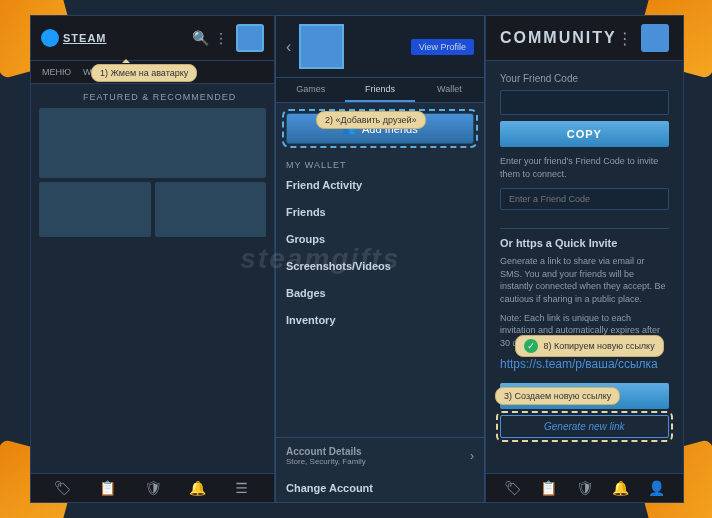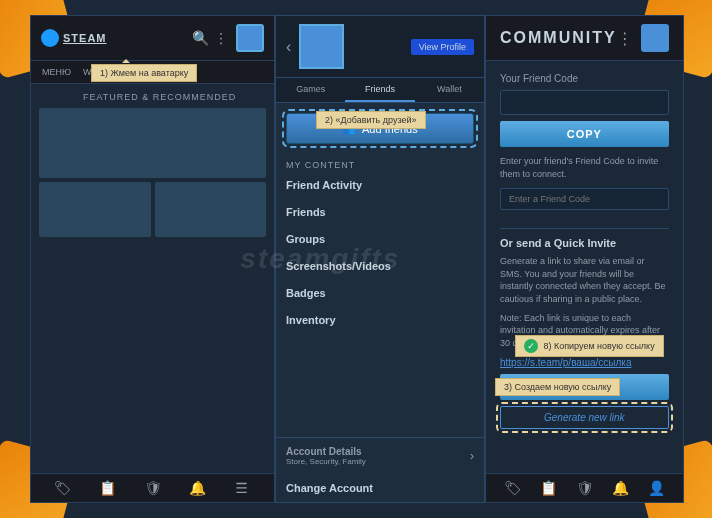--- a/index.html
+++ b/index.html
@@ -437,23 +437,22 @@
 
     .caution-note {
       color: #8f9ba8;
       font-size: 9px;
       line-height: 1.4;
       margin-bottom: 8px;
     }
 
     .link-url {
       color: #4a90d9;
-      font-size: 10px;
-      margin-bottom: 6px;
-      text-decoration: underline;
+      font-size: 12px;
+      margin-bottom: 12px;
     }
 
     .copy-btn-blue {
       width: 100%;
       background: linear-gradient(to bottom, #5dade2, #2e86c1);
       color: white;
       font-size: 11px;
       font-weight: bold;
       padding: 7px;
       border: none;
@@ -518,21 +517,21 @@
       font-style: italic;
     }
 
     
     .step-tooltip {
       position: absolute;
       background: #e8d5a0;
       color: #333;
       font-size: 9px;
       padding: 3px 8px;
-      border-radius: 0;
+      border-radius: 8px;
       white-space: nowrap;
       border: 1px solid #c8b070;
       z-index: 20;
     }
 
     .check-icon {
       display: inline-block;
       width: 14px;
       height: 14px;
       background: #27ae60;
@@ -606,21 +605,21 @@
       <div class="profile-tab">Games</div>
       <div class="profile-tab active">Friends</div>
       <div class="profile-tab">Wallet</div>
     </div>
 
     <div class="add-friends-btn">
       <span>👥</span>
       <span>Add friends</span>
     </div>
 
-    <div class="my-content-label">MY CONTENT</div>
+    <div class="my-content-label">MY WALLET</div>
     <div class="content-list">
       <div class="content-item">Friend Activity</div>
       <div class="content-item">Friends</div>
       <div class="content-item">Groups</div>
       <div class="content-item">Screenshots/Videos</div>
       <div class="content-item">Badges</div>
       <div class="content-item">Inventory</div>
     </div>
 
     <div class="account-section">
@@ -646,21 +645,21 @@
 
     <div class="community-content">
       <div class="section-label">Your Friend Code</div>
       <input class="friend-code-input" type="text" value="" style="">
       <button class="copy-btn">COPY</button>
       <div class="invite-description">Enter your friend's Friend Code to invite them to connect.</div>
       <input class="friend-code-entry" type="text" placeholder="Enter a Friend Code" style="">
 
       <hr class="divider">
 
-      <div class="quick-invite-label">Or send a Quick Invite</div>
+      <div class="quick-invite-label">Or https a Quick Invite</div>
       <div class="quick-invite-desc">Generate a link to share via email or SMS. You and your friends will be instantly connected when they accept. Be cautious if sharing in a public place.</div>
       <div class="caution-note">Note: Each link is unique to each invitation and automatically expires after 30 days.</div>
 
       
       <div style="position:relative;">
         <div class="step-tooltip" style="position:absolute;top:-22px;right:5px;">
           <span class="check-icon">✓</span>
           <span>8) Копируем новую ссылку</span>
         </div>
       </div>

